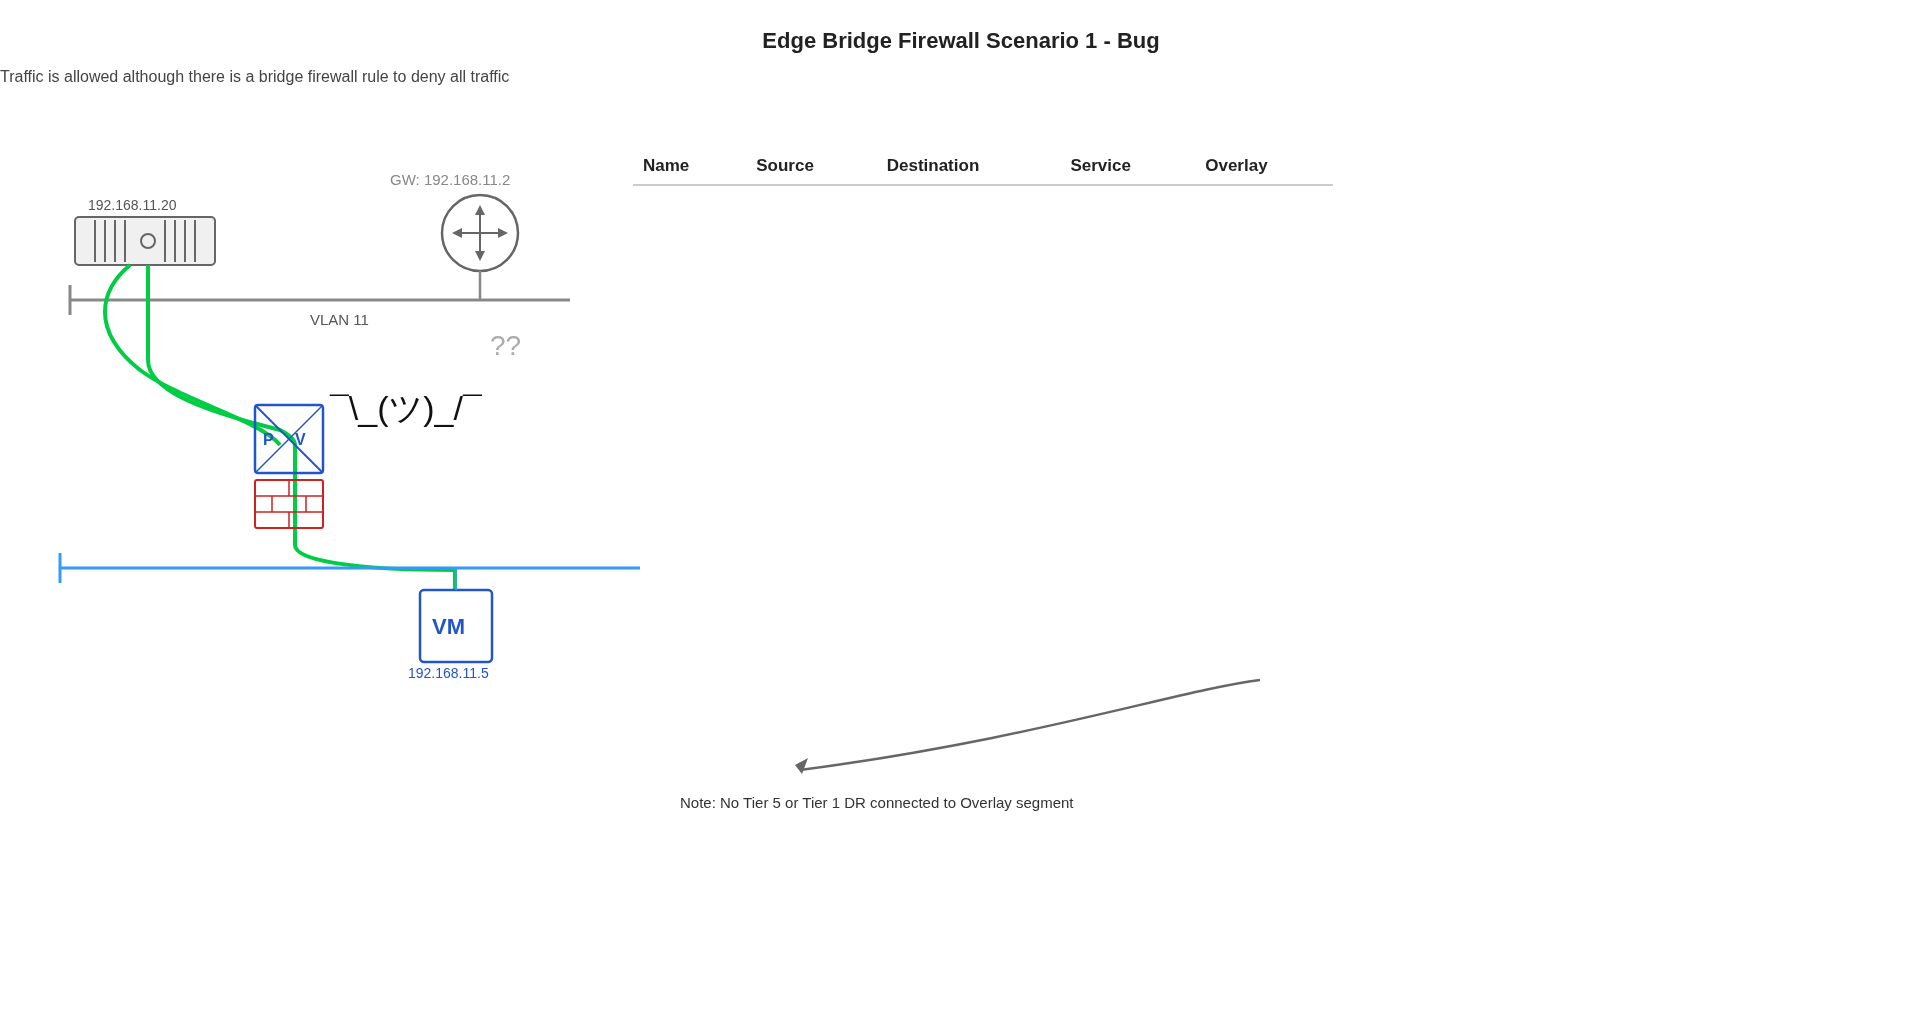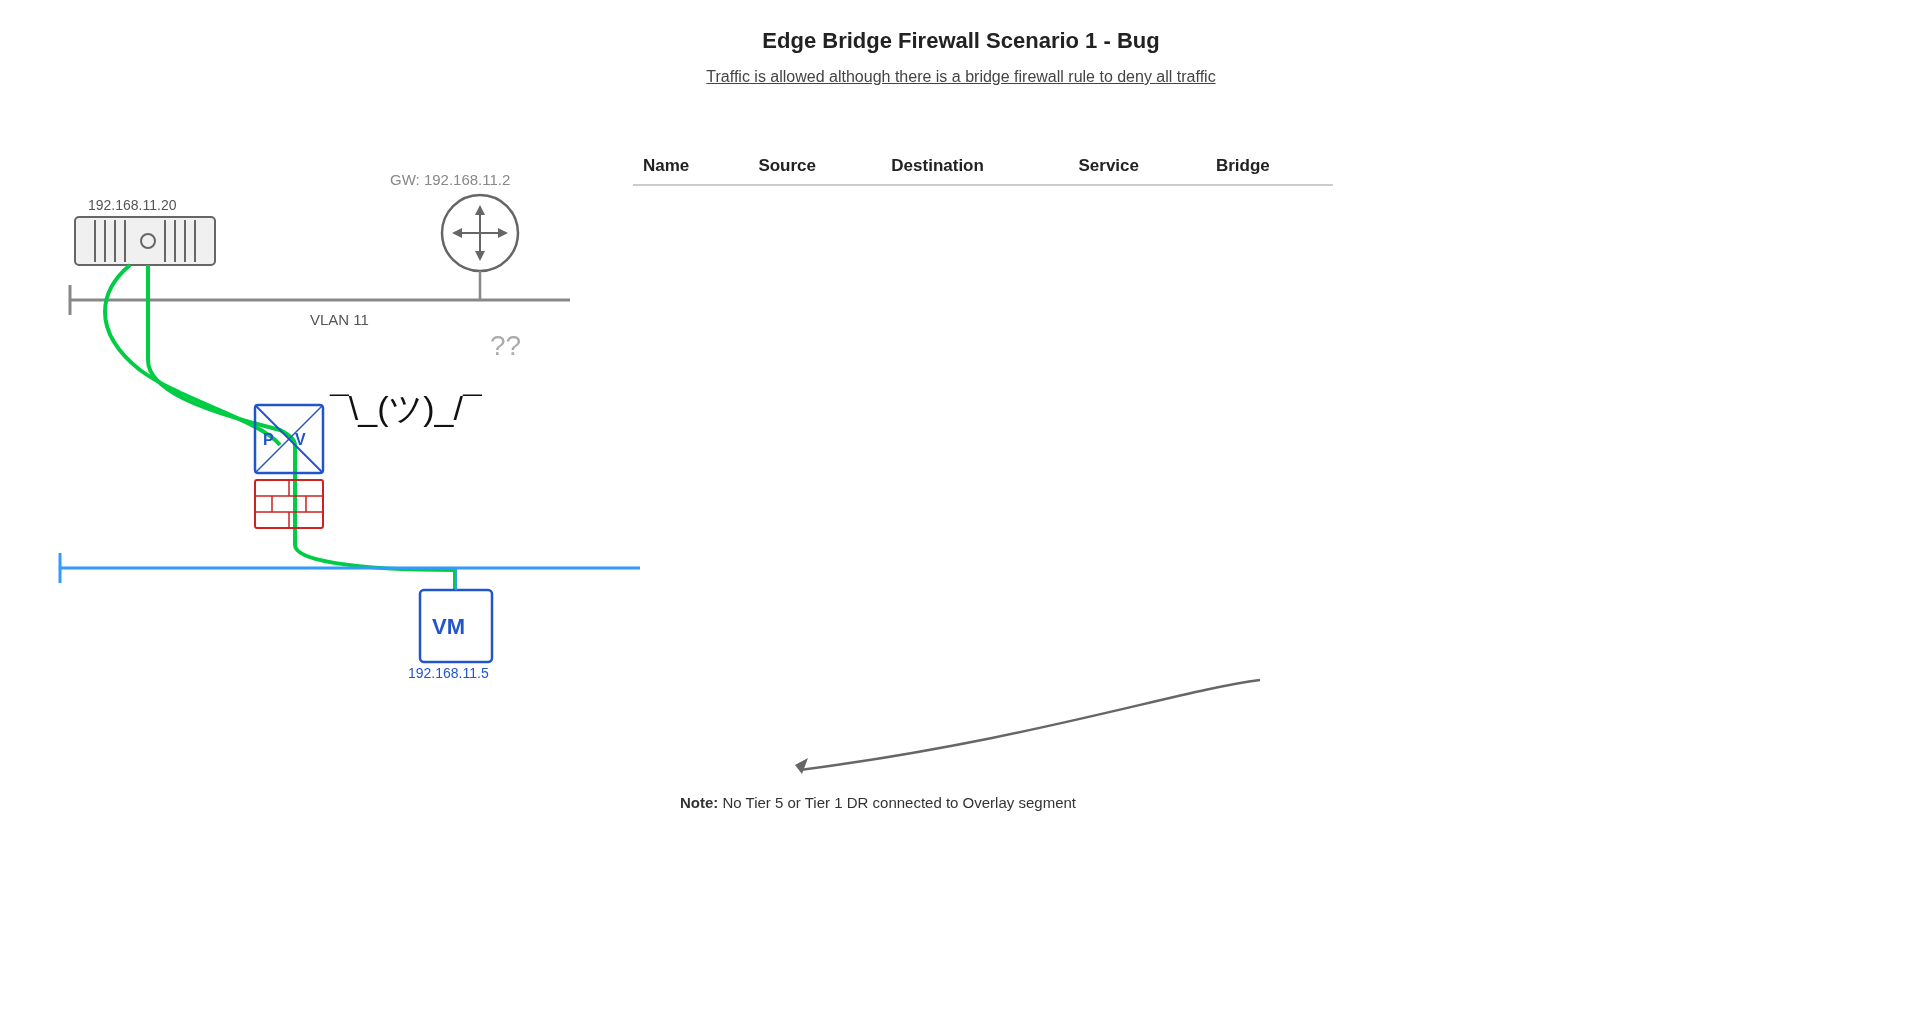--- a/index.html
+++ b/index.html
@@ -13,25 +13,24 @@
     }
 
     .page-title {
       text-align: center;
       font-size: 22px;
       margin-top: 28px;
       color: #222;
     }
 
     .page-subtitle {
-      text-align: center;
+      text-align: left;
       font-size: 16px;
       color: #444;
       margin-top: 14px;
-      text-decoration: underline;
     }
 
     
     .fw-table-container {
       position: absolute;
       left: 633px;
       top: 148px;
       width: 700px;
     }
 
@@ -72,21 +71,21 @@
       top: 660px;
       width: 680px;
     }
 
     .note-text {
       font-size: 15px;
       color: #333;
     }
 
     .note-bold {
-      font-weight: bold;
+      font-weight: normal;
     }
 
     
     .diagram-svg {
       position: absolute;
       left: 0;
       top: 0;
       width: 660px;
       height: 780px;
     }
@@ -98,21 +97,21 @@
 <p class="page-subtitle">Traffic is allowed although there is a bridge firewall rule to deny all traffic</p>
 
 <div class="fw-table-container">
   <table class="fw-table">
     <thead>
       <tr>
         <th>Name</th>
         <th>Source</th>
         <th>Destination</th>
         <th>Service</th>
-        <th>Bridge</th>
+        <th>Overlay</th>
       </tr>
     </thead>
     <tbody>
     </tbody>
   </table>
 </div>
 
 <svg class="diagram-svg" viewBox="0 0 660 780" xmlns="http://www.w3.org/2000/svg">
 
   <line x1="70" y1="300" x2="570" y2="300" stroke="#888" stroke-width="3"></line>

